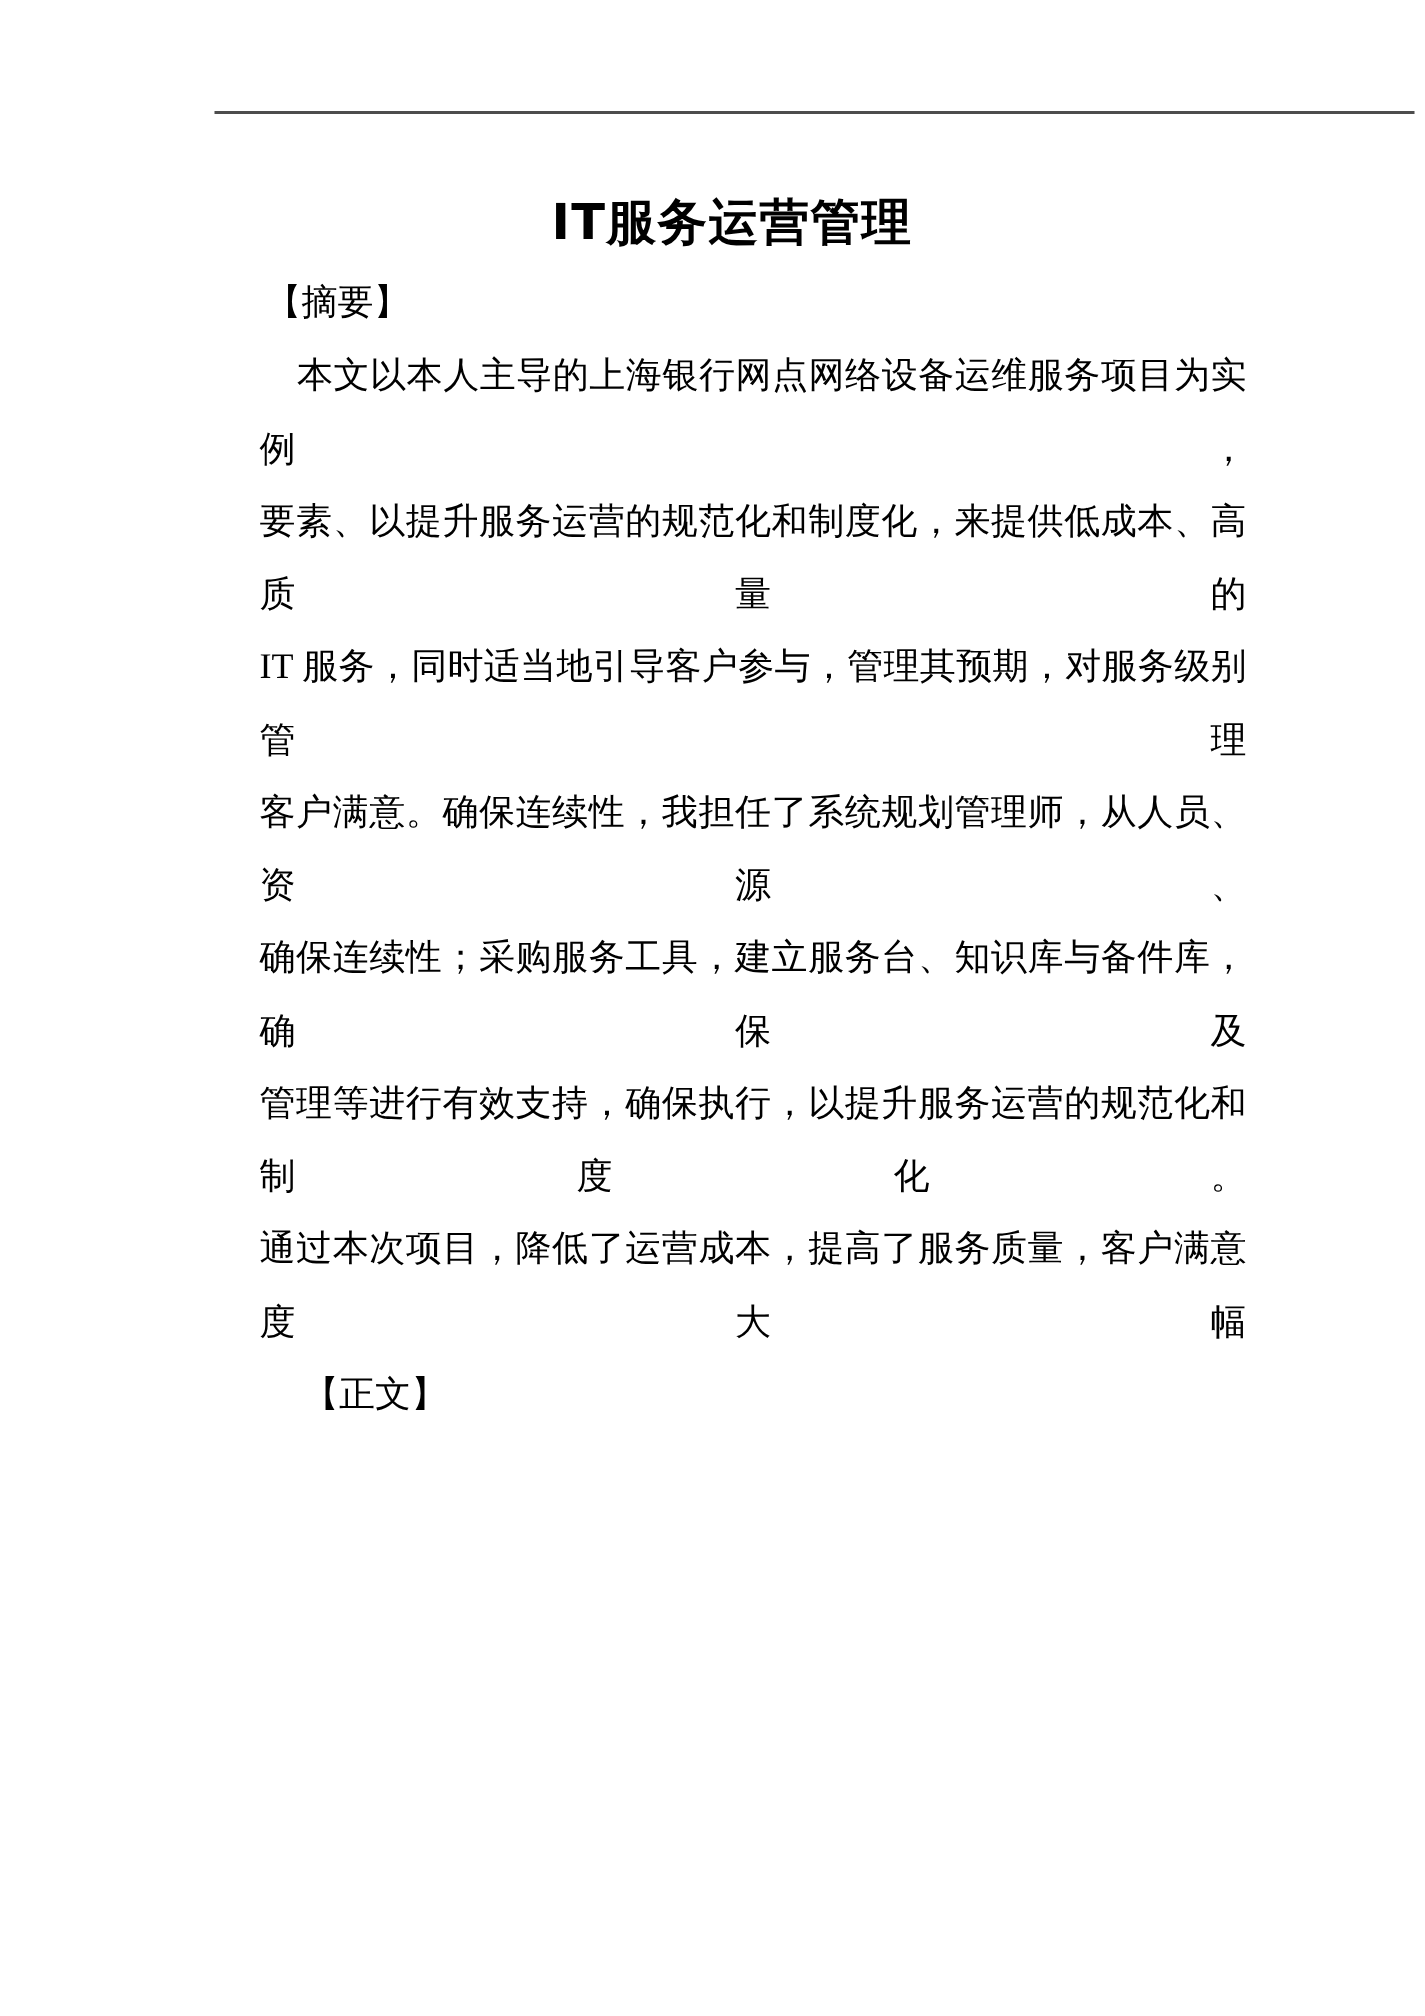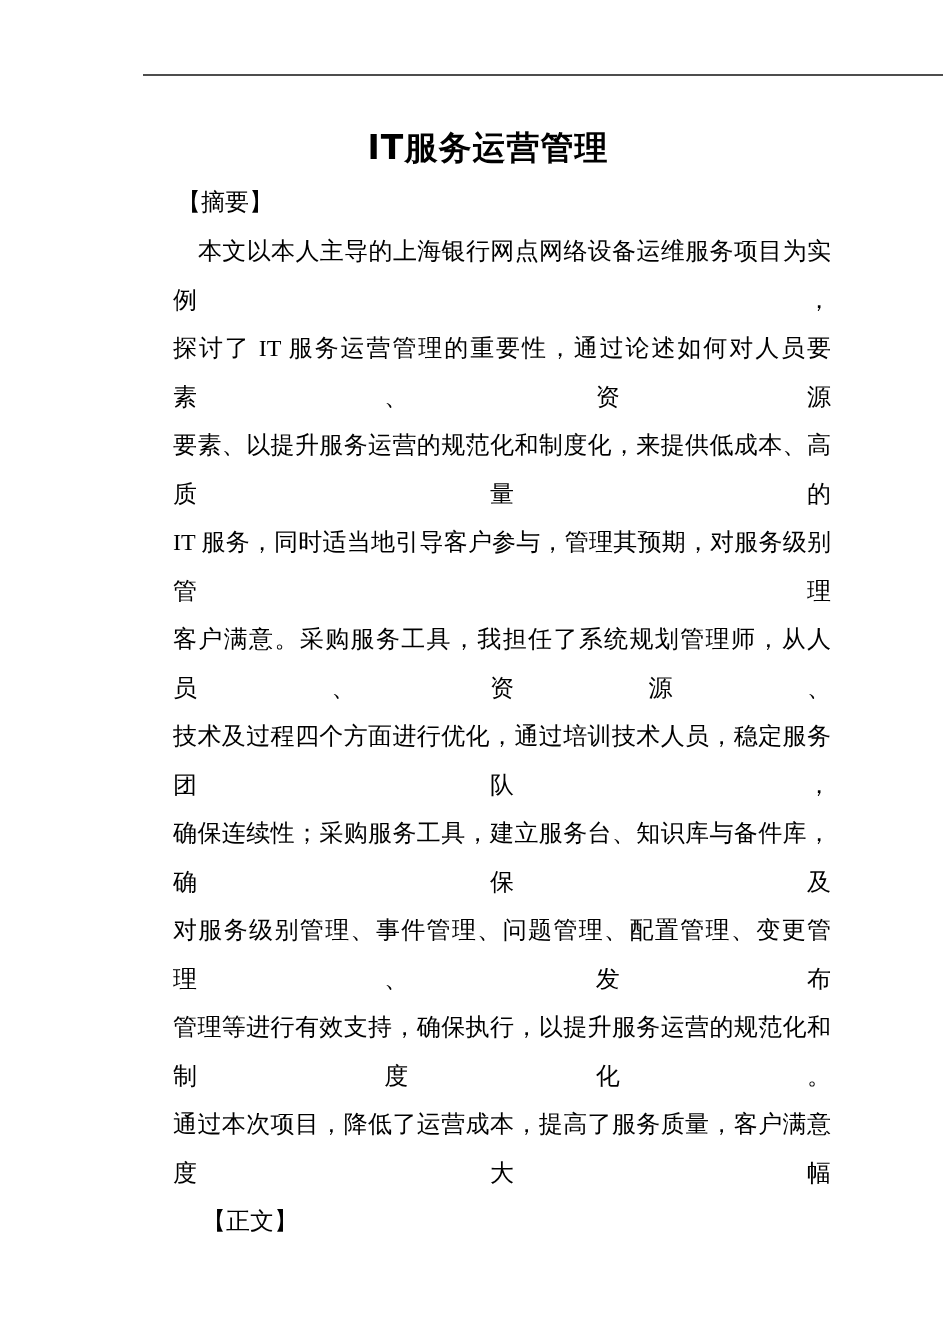--- a/index.html
+++ b/index.html
@@ -66,26 +66,23 @@
 </head>
 <body>
 
 <div class="page" style="background: rgb(255, 255, 255); color: rgb(0, 0, 0);">
   <div class="header-rule" style="background: rgb(77, 77, 77);"></div>
   <div class="content">
     <div class="doc-title" style="color: rgb(0, 0, 0);">IT服务运营管理</div>
     <div class="section-label">【摘要】</div>
     <div id="abstract-lines">
         <div class="line indent just">本文以本人主导的上海银行网点网络设备运维服务项目为实例，</div>
-        <div class="line just">探讨了 IT 服务运营管理的重要性，通过论述如何对人员要素、资源</div>
         <div class="line just">要素、以提升服务运营的规范化和制度化，来提供低成本、高质量的</div>
         <div class="line just">IT 服务，同时适当地引导客户参与，管理其预期，对服务级别管理</div>
-        <div class="line just">客户满意。采购服务工具，我担任了系统规划管理师，从人员、资源、</div>
-        <div class="line just">技术及过程四个方面进行优化，通过培训技术人员，稳定服务团队，</div>
+        <div class="line just">客户满意。确保连续性，我担任了系统规划管理师，从人员、资源、</div>
         <div class="line just">确保连续性；采购服务工具，建立服务台、知识库与备件库，确保及</div>
-        <div class="line just">对服务级别管理、事件管理、问题管理、配置管理、变更管理、发布</div>
         <div class="line just">管理等进行有效支持，确保执行，以提升服务运营的规范化和制度化。</div>
         <div class="line just">通过本次项目，降低了运营成本，提高了服务质量，客户满意度大幅</div>
       </div>
     <div class="section-label indent">【正文】</div>
 
   </div>
 </div>
 
 </body></html>

